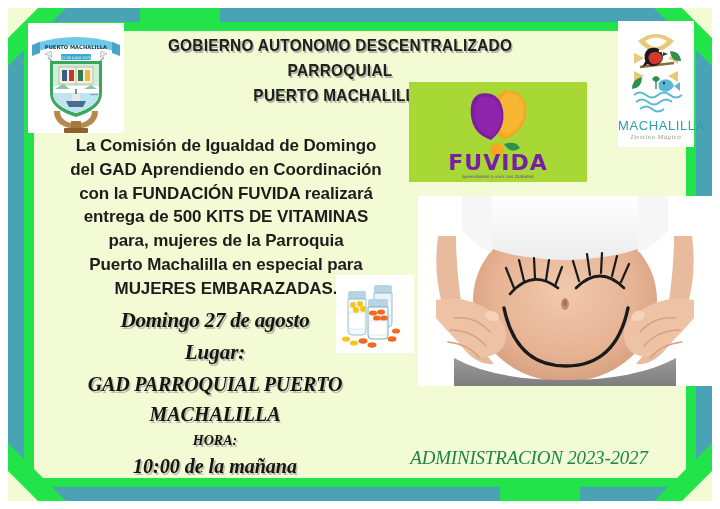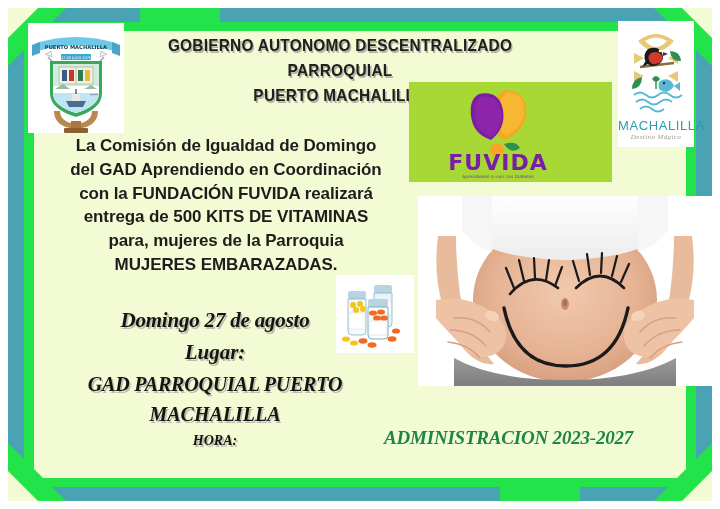--- a/index.html
+++ b/index.html
@@ -69,21 +69,21 @@
     position:absolute;left:96px;top:2px;width:420px;text-align:center;
     font-family:"Liberation Sans",sans-serif;
     font-weight:bold;font-size:16.5px;letter-spacing:.3px;line-height:1.5;
     color:#20201e;
     text-shadow:1.5px 1.5px 0 rgba(140,140,140,.65);
     transform:scaleX(.93);transform-origin:center top;
   }
 
   
   .fuvida{
-    position:absolute;left:375px;top:51px;width:203px;height:100px;
+    position:absolute;left:375px;top:51px;width:178px;height:100px;
     background:#a7d836;overflow:hidden;
   }
   .fuvida svg{display:block;width:178px;height:100px;}
 
   
   .body-copy{
     position:absolute;left:-4px;top:103px;width:392px;text-align:center;
     font-family:"Liberation Sans",sans-serif;
     font-weight:bold;font-size:17px;line-height:1.40;color:#1d1d1b;
     letter-spacing:-.1px;
@@ -110,23 +110,23 @@
 
   
   .photo{
     position:absolute;left:384px;top:165px;width:294px;height:190px;
     background:#ffffff;overflow:hidden;
   }
   .photo svg{display:block;width:294px;height:190px;}
 
   
   .admin{
-    position:absolute;left:350px;top:396px;width:290px;text-align:left;
+    position:absolute;left:350px;top:416px;width:290px;text-align:center;
     font-family:"Liberation Serif",serif;
-    font-weight:bold;font-style:italic;
+    font-weight:normal;font-style:italic;
     font-size:19px;color:#1e8449;letter-spacing:-.2px;
   }
 </style>
 </head>
 <body>
 
 <div class="poster">
 
   <div class="frame-teal"></div>
   <div class="frame-green"></div>
@@ -253,20 +253,21 @@
         <text x="89" y="96" font-family="DejaVu Sans, sans-serif" font-size="4.3" fill="#6b3f8c" text-anchor="middle">Aprendiendo a vivir con Diabetes</text>
       </svg>
     </div>
 
     <div class="body-copy">
       <div>La Comisión  de Igualdad de Domingo</div>
       <div>del GAD Aprendiendo en  Coordinación</div>
       <div>con la  FUNDACIÓN FUVIDA realizará</div>
       <div>entrega de 500 KITS DE  VITAMINAS</div>
       <div>para, mujeres de la  Parroquia</div>
+      <div>Puerto Machalilla  en especial para</div>
       <div>MUJERES EMBARAZADAS.</div>
     </div>
 
     <div class="pills">
       <svg viewBox="0 0 78 78" xmlns="http://www.w3.org/2000/svg">
         <rect width="78" height="78" fill="#ffffff"></rect>
 
         <rect x="38" y="10" width="18" height="8" rx="2" fill="#b8d4e0"></rect>
         <path d="M38 18 h18 v30 q0 4 -4 4 h-10 q-4 0 -4 -4 Z" fill="#e8f4f8" stroke="#7fb3c8" stroke-width=".8"></path>
         <rect x="39" y="26" width="16" height="14" fill="#ffffff" stroke="#d8d8d8" stroke-width=".5"></rect>
@@ -373,18 +374,19 @@
         <ellipse cx="220" cy="120" rx="7" ry="5" fill="#f7d2bb" transform="rotate(-18 220 120)"></ellipse>
       </svg>
     </div>
 
     <div class="slab">
       <div class="l1">Domingo 27 de agosto</div>
       <div class="l2">Lugar:</div>
       <div class="l3">GAD PARROQUIAL PUERTO</div>
       <div class="l4">MACHALILLA</div>
       <div class="l5">HORA:</div>
+      <div class="l6">10:00 de la mañana</div>
     </div>
 
     <div class="admin">ADMINISTRACION 2023-2027</div>
 
   </div>
 </div>
 
 </body></html>

